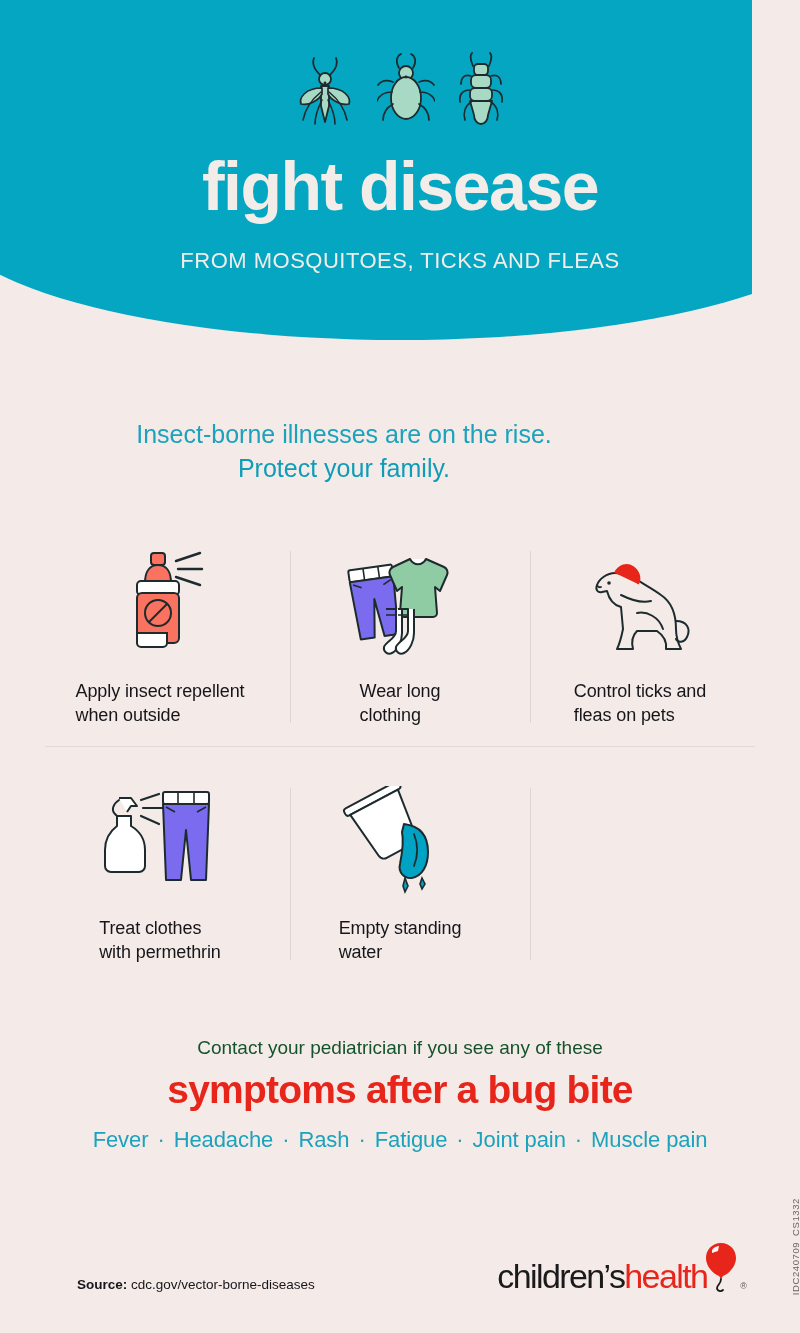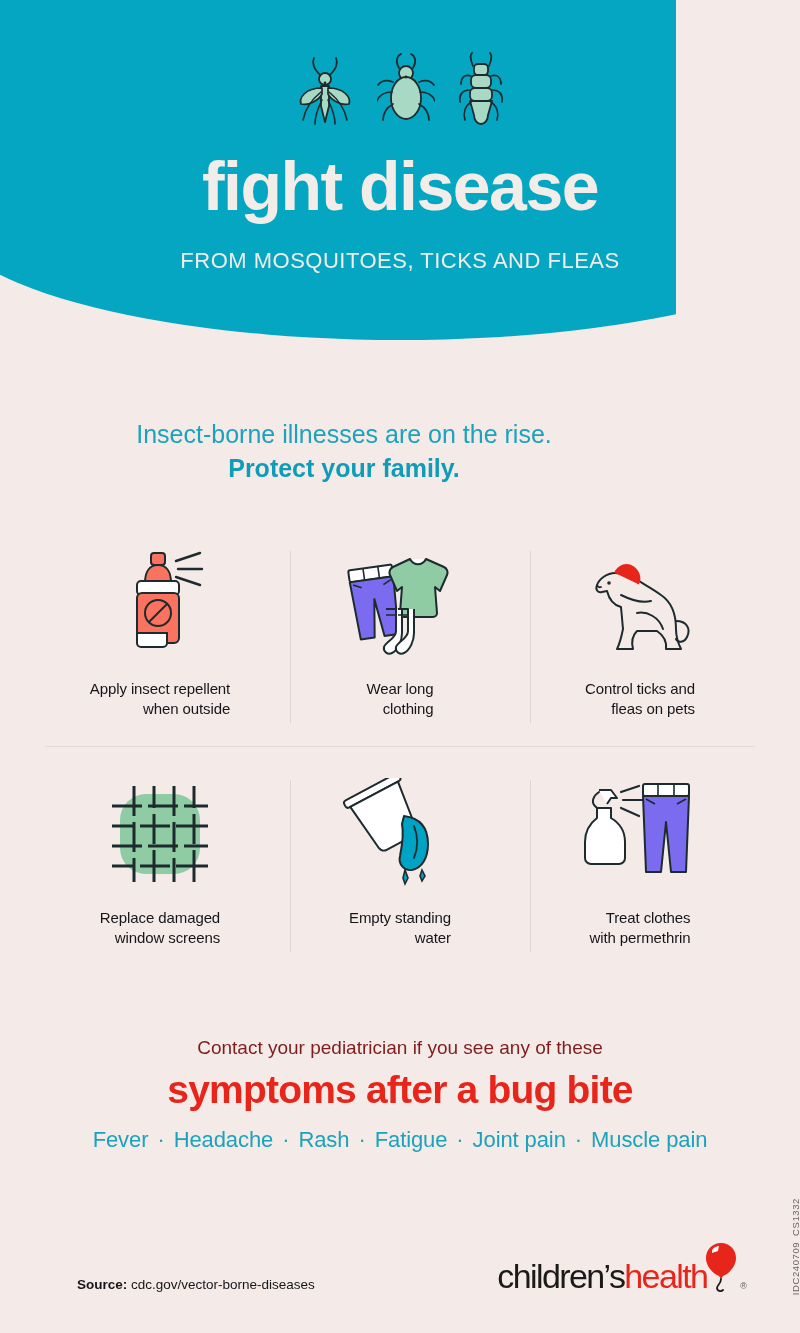--- a/index.html
+++ b/index.html
@@ -6,21 +6,21 @@
   html,body { background:#ffffff; }
   body {
     width:800px; height:1333px;
     font-family:"Liberation Sans", sans-serif;
     background:#F4EBE8;
     position:relative; overflow:hidden;
   }
 
   
   .header {
-    position:absolute; left:0; top:0; width:676px; height:340px;
+    position:absolute; left:0; top:0; width:752px; height:340px;
     overflow:hidden;
     text-decoration:underline;
   }
   .header-bg {
     position:absolute; left:-60px; top:-120px;
     width:920px; height:460px;
     background:#04A6C2;
     border-radius:0 0 50% 50% / 0 0 28% 28%;
   }
   .bug-row {
@@ -42,50 +42,50 @@
   }
 
   
   .lead {
     position:absolute; left:0; top:418px; width:688px; text-align:center;
   }
   .lead-line1 {
     font-size:25px; color:#1BA2BC; font-weight:400; line-height:1.35;
   }
   .lead-line2 {
-    font-size:25px; color:#0F9CB8; font-weight:700; line-height:1.35;
+    font-size:25px; color:#0F9CB8; font-weight:400; line-height:1.35;
   }
 
   
   .grid { position:absolute; left:40px; top:545px; width:720px; }
   .row { display:flex; position:relative; }
   .row + .row { margin-top:32px; }
   .cell {
     width:240px; display:flex; flex-direction:column; align-items:center;
     position:relative;
   }
   .art { height:120px; display:flex; align-items:center; justify-content:center; }
   .cap {
-    margin-top:14px; text-align:right; font-size:15px; color:#16161A;
+    margin-top:14px; text-align:left; font-size:18px; color:#16161A;
     line-height:1.35; letter-spacing:-0.1px;
   }
   .vdiv {
     position:absolute; top:6px; width:1px; height:172px;
     background:#E0D5D1;
   }
   .vdiv.v1 { left:250px; }
   .vdiv.v2 { left:490px; }
   .hdiv {
     position:absolute; left:5px; top:201px; width:710px; height:1px;
     background:#E3D9D5;
   }
 
   
   .symp { position:absolute; left:0; top:1035px; width:800px; text-align:center; }
-  .symp-intro { font-size:19px; color:#7f1d1d; line-height:1.4; }
+  .symp-intro { font-size:19px; color:#14532d; line-height:1.4; }
   .symp-head {
     margin-top:6px;
     font-size:39px; font-weight:700; color:#E8251B; letter-spacing:-0.8px;
     line-height:1.12;
   }
   .symp-list {
     margin-top:16px; font-size:22px; color:#1BA2BC; letter-spacing:-0.1px;
   }
   .symp-list .dot { color:#1BA2BC; padding:0 3px; }
 
@@ -265,61 +265,20 @@
         <span>Control ticks and</span><br>
         <span>fleas on pets</span>
       </div>
     </div>
   </div>
 
   <div class="row" style="margin-top:54px">
     <div class="vdiv v1"></div>
     <div class="vdiv v2"></div>
 
-    <div class="cell">
-      <div class="art">
-        <svg width="104" height="104" viewBox="0 0 104 104">
-          <rect x="12" y="12" width="80" height="80" rx="26" fill="#8FCCA3"></rect>
-          <g stroke="#1d2b2e" stroke-width="3" stroke-linecap="butt">
-            <path d="M4 24 h30 M40 24 h30 M76 24 h24"></path>
-            <path d="M4 44 h22 M32 44 h30 M68 44 h32"></path>
-            <path d="M4 64 h30 M40 64 h30 M76 64 h24"></path>
-            <path d="M4 84 h22 M32 84 h30 M68 84 h32"></path>
-            <path d="M26 4 v30 M26 40 v30 M26 76 v24"></path>
-            <path d="M46 4 v22 M46 32 v30 M46 68 v32"></path>
-            <path d="M66 4 v30 M66 40 v30 M66 76 v24"></path>
-            <path d="M86 4 v22 M86 32 v30 M86 68 v32"></path>
-          </g>
-        </svg>
-      </div>
-      <div class="cap">
-        <span>Replace damaged</span><br>
-        <span>window screens</span>
-      </div>
-    </div>
-
-    <div class="cell">
-      <div class="art">
-        <svg width="116" height="112" viewBox="0 0 116 112">
-          <g transform="rotate(-28 48 44)">
-            <rect x="16" y="4" width="62" height="8" rx="3" fill="#ffffff" stroke="#1d2b2e" stroke-width="2"></rect>
-            <path d="M20 12 h54 l-6 50 a6 6 0 0 1 -6 5 H32 a6 6 0 0 1 -6 -5 z" fill="#ffffff" stroke="#1d2b2e" stroke-width="2" stroke-linejoin="round"></path>
-          </g>
-          <path d="M62 38 C78 40, 86 50, 86 66 C86 80, 80 90, 70 92 C62 93, 56 86, 58 78
-                   C60 68, 62 56, 60 46 Z" fill="#00A3C4" stroke="#1d2b2e" stroke-width="2" stroke-linejoin="round"></path>
-          <path d="M72 48 C76 58, 76 70, 72 80" fill="none" stroke="#1d2b2e" stroke-width="1.8" stroke-linecap="round"></path>
-          <path d="M63 92 l-2 8 l2 6 l3 -6 z" fill="#00A3C4" stroke="#1d2b2e" stroke-width="1.6"></path>
-          <path d="M80 92 l-2 6 l2 5 l3 -5 z" fill="#00A3C4" stroke="#1d2b2e" stroke-width="1.6"></path>
-        </svg>
-      </div>
-      <div class="cap">
-        <span>Empty standing</span><br>
-        <span>water</span>
-      </div>
-    </div>
 
     <div class="cell">
       <div class="art">
         <svg width="130" height="112" viewBox="0 0 130 112">
 
           <path d="M24 12 h12 l6 8 h-6 l-4 6" fill="#ffffff" stroke="#1d2b2e" stroke-width="2" stroke-linejoin="round"></path>
           <path d="M24 14 C18 18, 16 24, 20 28 l4 4" fill="none" stroke="#1d2b2e" stroke-width="2" stroke-linecap="round"></path>
           <path d="M22 30 h14 v10 c10 6, 14 14, 14 24 v16 a6 6 0 0 1 -6 6 H16 a6 6 0 0 1 -6 -6 V64 c0 -10, 4 -18, 12 -24 z" fill="#ffffff" stroke="#1d2b2e" stroke-width="2" stroke-linejoin="round"></path>
           <g fill="none" stroke="#1d2b2e" stroke-width="2.2" stroke-linecap="round">
             <path d="M46 14 L64 8"></path>
@@ -333,20 +292,40 @@
             <path d="M4 16 h46 l-3 76 h-15 l-5 -50 l-5 50 h-15 z" fill="#7B6BEE" stroke="#1d2b2e" stroke-width="2" stroke-linejoin="round"></path>
             <path d="M7 19 l9 5 M47 19 l-9 5" stroke="#1d2b2e" stroke-width="1.6" fill="none"></path>
           </g>
         </svg>
       </div>
       <div class="cap">
         <span>Treat clothes</span><br>
         <span>with permethrin</span>
       </div>
     </div>
+
+    <div class="cell">
+      <div class="art">
+        <svg width="116" height="112" viewBox="0 0 116 112">
+          <g transform="rotate(-28 48 44)">
+            <rect x="16" y="4" width="62" height="8" rx="3" fill="#ffffff" stroke="#1d2b2e" stroke-width="2"></rect>
+            <path d="M20 12 h54 l-6 50 a6 6 0 0 1 -6 5 H32 a6 6 0 0 1 -6 -5 z" fill="#ffffff" stroke="#1d2b2e" stroke-width="2" stroke-linejoin="round"></path>
+          </g>
+          <path d="M62 38 C78 40, 86 50, 86 66 C86 80, 80 90, 70 92 C62 93, 56 86, 58 78
+                   C60 68, 62 56, 60 46 Z" fill="#00A3C4" stroke="#1d2b2e" stroke-width="2" stroke-linejoin="round"></path>
+          <path d="M72 48 C76 58, 76 70, 72 80" fill="none" stroke="#1d2b2e" stroke-width="1.8" stroke-linecap="round"></path>
+          <path d="M63 92 l-2 8 l2 6 l3 -6 z" fill="#00A3C4" stroke="#1d2b2e" stroke-width="1.6"></path>
+          <path d="M80 92 l-2 6 l2 5 l3 -5 z" fill="#00A3C4" stroke="#1d2b2e" stroke-width="1.6"></path>
+        </svg>
+      </div>
+      <div class="cap">
+        <span>Empty standing</span><br>
+        <span>water</span>
+      </div>
+    </div>
   </div>
 </div>
 
 <div class="symp">
   <div class="symp-intro">Contact your pediatrician if you see any of these</div>
   <div class="symp-head">symptoms after a bug bite</div>
   <div class="symp-list"><span>Fever</span><span class="dot"> · </span><span>Headache</span><span class="dot"> · </span><span>Rash</span><span class="dot"> · </span><span>Fatigue</span><span class="dot"> · </span><span>Joint pain</span><span class="dot"> · </span><span>Muscle pain</span></div>
 </div>
 
 <div class="footer">

